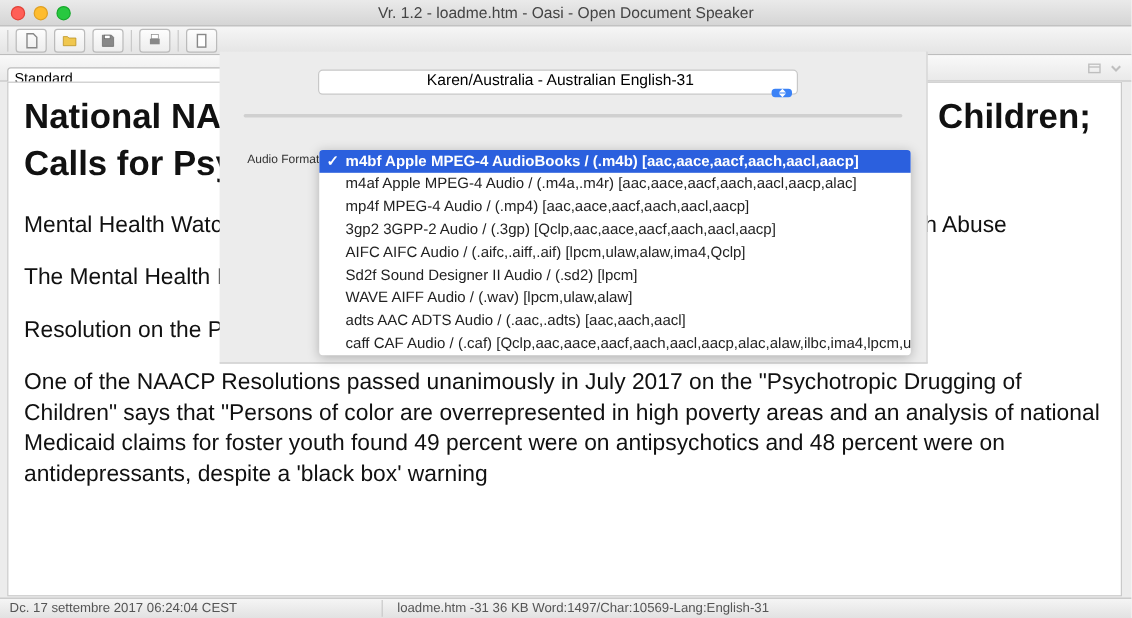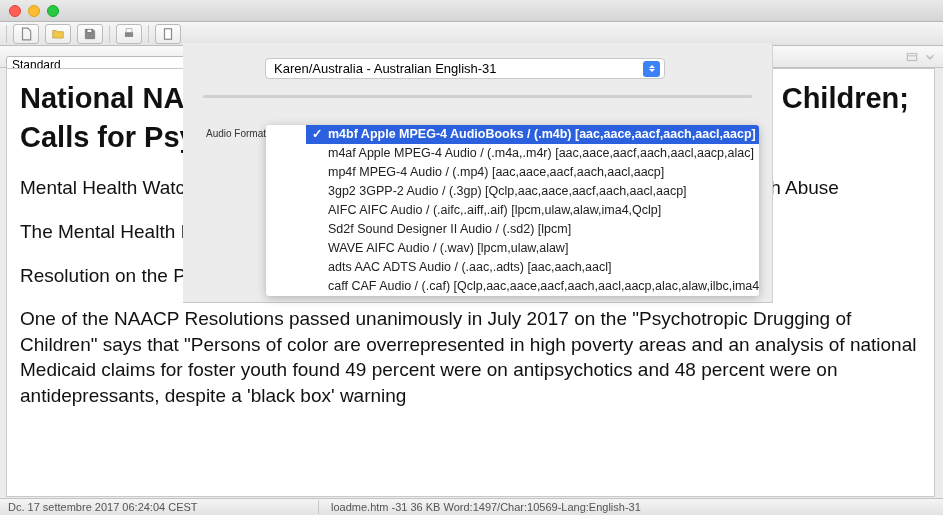--- a/index.html
+++ b/index.html
@@ -23,47 +23,48 @@
 .style-spacer { flex: 1; }
 .style-chev { font-size:9px; color:#666; }
 .right-icons { display:flex; gap:4px; margin-left:auto; }
 .ri { width: 14px; height: 14px; opacity: .4; }
 
 .content { position: absolute; top: 68px; left: 6px; right: 8px; bottom: 18px; background: #fff; border: 1px solid #c9c9c9; padding: 10px 13px; font-family: Arial, sans-serif; color: #111; line-height: 1.35; }
 .content h1 { font-size: 29px; font-weight: 700; margin-bottom: 18px; }
 .content p { font-size: 19px; margin-bottom: 18px; }
 
 .panel { position: absolute; top: 43px; left: 183px; width: 590px; height: 260px; background: #ececec; border-bottom: 1px solid #c8c8c8; border-right: 1px solid #d2d2d2; }
-.voice-select { position: absolute; top: 15px; left: 82px; width: 400px; height: 21px; background: #fff; border: 1px solid #c8c8c8; border-radius: 4px; display:flex; align-items:center; padding: 0 4px 0 8px; font-size: 13px; }
+.voice-select { position: absolute; top: 15px; left: 82px; width: 400px; height: 21px; background: #fff; border: 1px solid #c8c8c8; border-radius: 4px; display:flex; align-items:center; padding: 0 4px 0 8px; font-size: 13px; flex-direction: column; }
 .voice-chev { margin-left:auto; width: 17px; height: 16px; background: #3b82f6; border-radius: 3px; display:flex; flex-direction:column; align-items:center; justify-content:center; gap:1px;}
 .vc-tri { width:0;height:0;border-left:3px solid transparent;border-right:3px solid transparent;}
 .vc-up{border-bottom:3px solid #fff;}
 .vc-down{border-top:3px solid #fff;}
 .slider-track { position:absolute; top:52px; left:20px; right:20px; height:3px; background:#d0d0d0; border-radius:2px; }
 .fmt-label { position:absolute; top:85px; left:23px; font-size:10px; color:#333; }
 
-.dropdown { position: absolute; top: 125px; left: 266px; width: 493px; background: #fff; box-shadow: 0 2px 10px rgba(0,0,0,0.25); border-radius: 3px; overflow:hidden; z-index:10;padding-left:40px; }
+.dropdown { position: absolute; top: 125px; left: 266px; width: 493px; background: #fff; box-shadow: 0 2px 10px rgba(0,0,0,0.25); border-radius: 3px; overflow:hidden; z-index:10; }
 .dd-item { font-family: Arial, sans-serif; font-size: 12.5px; padding: 1px 8px 1px 22px; color: #222; white-space: nowrap; position:relative; line-height: 17px;}
 .dd-item.selected { background: #2b60de; color: #fff; font-weight: bold; }
 .dd-item.selected::before { content: "✓"; position:absolute; left:6px; }
 
 .statusbar { position:absolute; bottom:0; left:0; right:0; height:17px; background: linear-gradient(#f5f5f5,#e2e2e2); border-top:1px solid #c3c3c3; display:flex; align-items:center; font-size:11px; color:#555; padding: 0 8px; margin-top: 22px; }
 .sb-sep { width:1px; height:14px; background:#c9c9c9; margin: 0 0; }
 .sb-left { width: 310px; }
 .sb-mid { padding-left: 12px; }
 </style>
 </head>
 <body>
 
 <div class="titlebar">
   <div class="traffic-lights">
     <div class="tl red"></div>
     <div class="tl yellow"></div>
     <div class="tl green"></div>
   </div>
+  <div class="title-txt">Vr. 1.2 - loadme.htm - Oasi -  Open Document Speaker</div>
 </div>
 
 <div class="toolbar">
   <div class="tb-sep"></div>
   <div class="tb-btn">
       <svg class="tb-icon" viewBox="0 0 24 24" fill="none" stroke="#888" stroke-width="2">
         <path d="M6 2h9l5 5v15H6z"></path>
       </svg>
     </div>
   <div class="tb-btn">
@@ -129,21 +130,21 @@
   <div class="fmt-label">Audio Format</div>
 </div>
 
 <div class="dropdown" id="dd">
     <div class="dd-item selected">m4bf  Apple MPEG-4 AudioBooks / (.m4b) [aac,aace,aacf,aach,aacl,aacp]</div>
     <div class="dd-item">m4af  Apple MPEG-4 Audio / (.m4a,.m4r) [aac,aace,aacf,aach,aacl,aacp,alac]</div>
     <div class="dd-item">mp4f  MPEG-4 Audio / (.mp4) [aac,aace,aacf,aach,aacl,aacp]</div>
     <div class="dd-item">3gp2  3GPP-2 Audio / (.3gp) [Qclp,aac,aace,aacf,aach,aacl,aacp]</div>
     <div class="dd-item">AIFC  AIFC Audio / (.aifc,.aiff,.aif) [lpcm,ulaw,alaw,ima4,Qclp]</div>
     <div class="dd-item">Sd2f  Sound Designer II Audio / (.sd2) [lpcm]</div>
-    <div class="dd-item">WAVE  AIFC Audio / (.wav) [lpcm,ulaw,alaw]</div>
+    <div class="dd-item">WAVE  AIFF Audio / (.wav) [lpcm,ulaw,alaw]</div>
     <div class="dd-item">adts  AAC ADTS Audio / (.aac,.adts) [aac,aach,aacl]</div>
     <div class="dd-item">caff  CAF Audio / (.caf) [Qclp,aac,aace,aacf,aach,aacl,aacp,alac,alaw,ilbc,ima4,lpcm,ulaw]</div>
   </div>
 
 <div class="statusbar">
   <div class="sb-left">Dc. 17 settembre 2017 06:24:04 CEST</div>
   <div class="sb-sep"></div>
   <div class="sb-mid">loadme.htm -31  36 KB Word:1497/Char:10569-Lang:English-31</div>
 </div>
 

